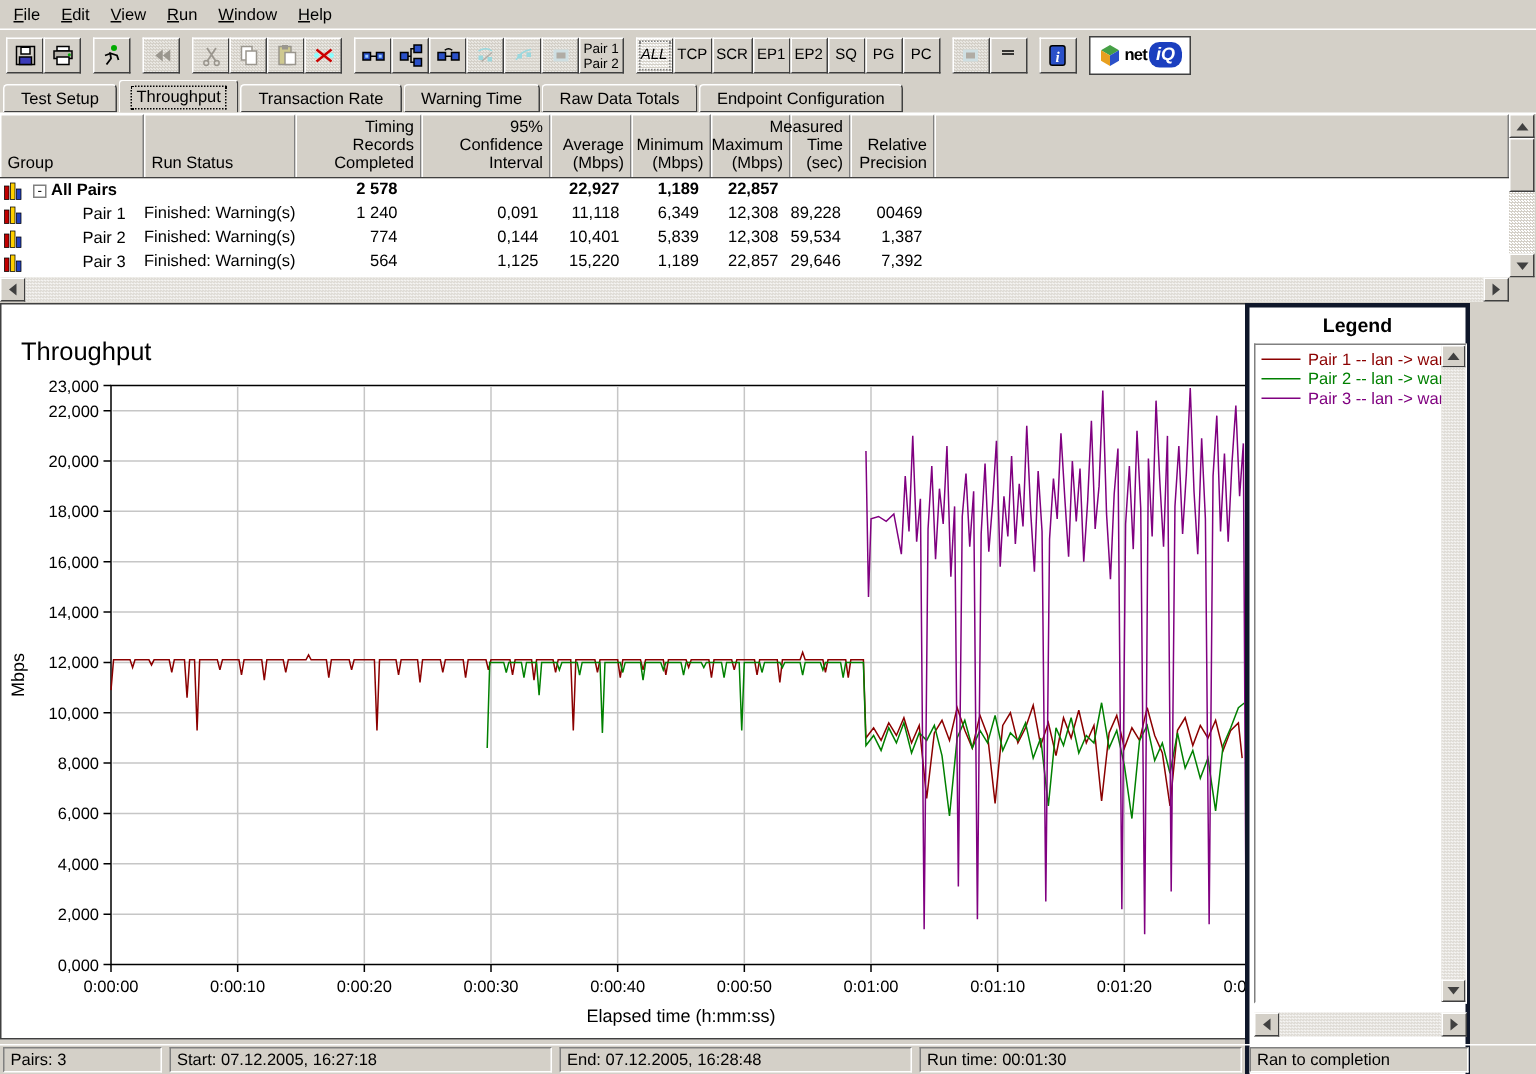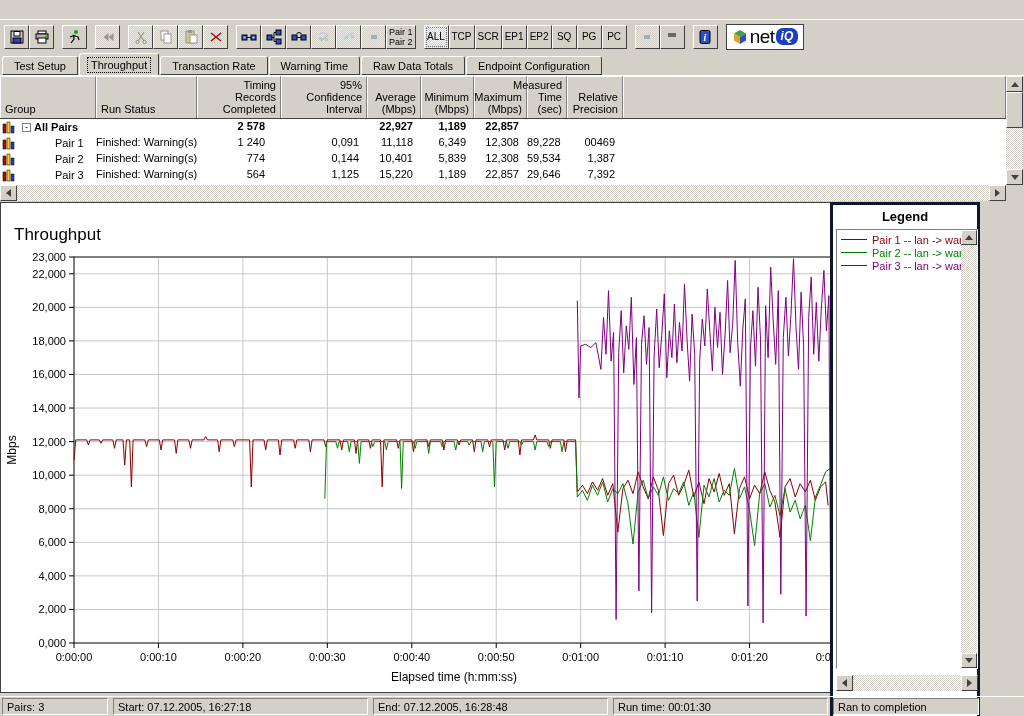--- a/index.html
+++ b/index.html
@@ -13,25 +13,25 @@
   .menu-item u { text-decoration:underline; }
 
   
   .toolbar { position:absolute; left:0; top:19px; width:1024px; height:34px; display:flex; align-items:center; padding-left:4px; border-top:1px solid #fff; }
   .tb-group { display:flex; margin-right:8px; }
   .tb-btn { height:24px; min-width:25px; display:flex; flex-direction:column; align-items:center; justify-content:center;
             background:#d4d0c8; border:1px solid; border-color:#fff #404040 #404040 #fff; padding:0 2px; }
   .tb-btn.disabled { background-color:#d9d6cf;
             background-image:conic-gradient(#e9e7e2 0 25%, #d4d0c8 0 50%, #e9e7e2 0 75%, #d4d0c8 0); background-size:2px 2px; }
   .tb-btn.active { outline:1px dotted #808080; outline-offset:-3px;
-            background-image:conic-gradient(#fff 0 25%, #d4d0c8 0 50%, #fff 0 75%, #d4d0c8 0); background-size:2px 2px; }
+            background-image:conic-gradient(#fff 0 25%, #d4d0c8 0 50%, #fff 0 75%, #d4d0c8 0); background-size:2px 2px;font-style:italic; }
   .tb-label { font-size:10px; line-height:10px; }
   .tb-pair12 { font-size:9px; line-height:10px; text-align:left; white-space:pre; }
   .logo { height:26px; background:#fff; border:1px solid #404040; display:flex; align-items:center; padding:0 5px; }
-  .logo-net { font-weight:normal; font-size:19px; letter-spacing:-0.5px; margin-left:2px; }
+  .logo-net { font-weight:bold; font-size:11px; letter-spacing:-0.5px; margin-left:2px; }
   .logo-iq { background:#1b3fbf; color:#fff; font-weight:bold; font-style:italic; font-size:12px; padding:1px 5px 2px; border-radius:7px; margin-left:1px; }
 
   
   .tabrow { position:absolute; left:0; top:53px; width:1024px; height:22px; display:flex; align-items:flex-end; padding-left:2px; }
   .tab { height:19px; display:flex; align-items:center; padding:0 7px; background:#d4d0c8;
          border:1px solid; border-color:#fff #404040 #404040 #fff; border-radius:3px 3px 0 0; margin-right:1px; }
   .tab.active { height:22px; border-bottom:none; position:relative; z-index:2; }
   .tab.active .tab-label { border:1px dotted #000; padding:1px 3px; }
   .tab-label { padding:2px 4px; }
 
@@ -96,20 +96,28 @@
                padding-left:2px; border-top:1px solid #fff; }
   .status-field { height:17px; line-height:14px; padding:1px 4px; margin-right:5px; background:#d4d0c8;
                   border:1px solid; border-color:#808080 #fff #fff #808080; overflow:hidden; white-space:nowrap; }
   .sw0{width:106px}.sw1{width:255px}.sw2{width:235px}.sw3{width:215px}.sw4{width:146px}
 </style>
 </head>
 <body>
 
 <div id="screen">
 
+  <div class="menubar">
+      <div class="menu-item"><u>F</u>ile</div>
+      <div class="menu-item"><u>E</u>dit</div>
+      <div class="menu-item"><u>V</u>iew</div>
+      <div class="menu-item"><u>R</u>un</div>
+      <div class="menu-item"><u>W</u>indow</div>
+      <div class="menu-item"><u>H</u>elp</div>
+    </div>
 
   <div class="toolbar">
       <div class="tb-group">
         <button class="tb-btn">
           <svg width="16" height="16" viewBox="0 0 16 16">
             <rect x="2" y="2" width="12" height="12" fill="#d4d0c8" stroke="#000"></rect>
             <rect x="5" y="2.5" width="6" height="4.5" fill="#fff" stroke="#000"></rect>
             <rect x="4" y="9" width="8" height="5" fill="#3a3ab8" stroke="#000"></rect>
           </svg>
         </button>

